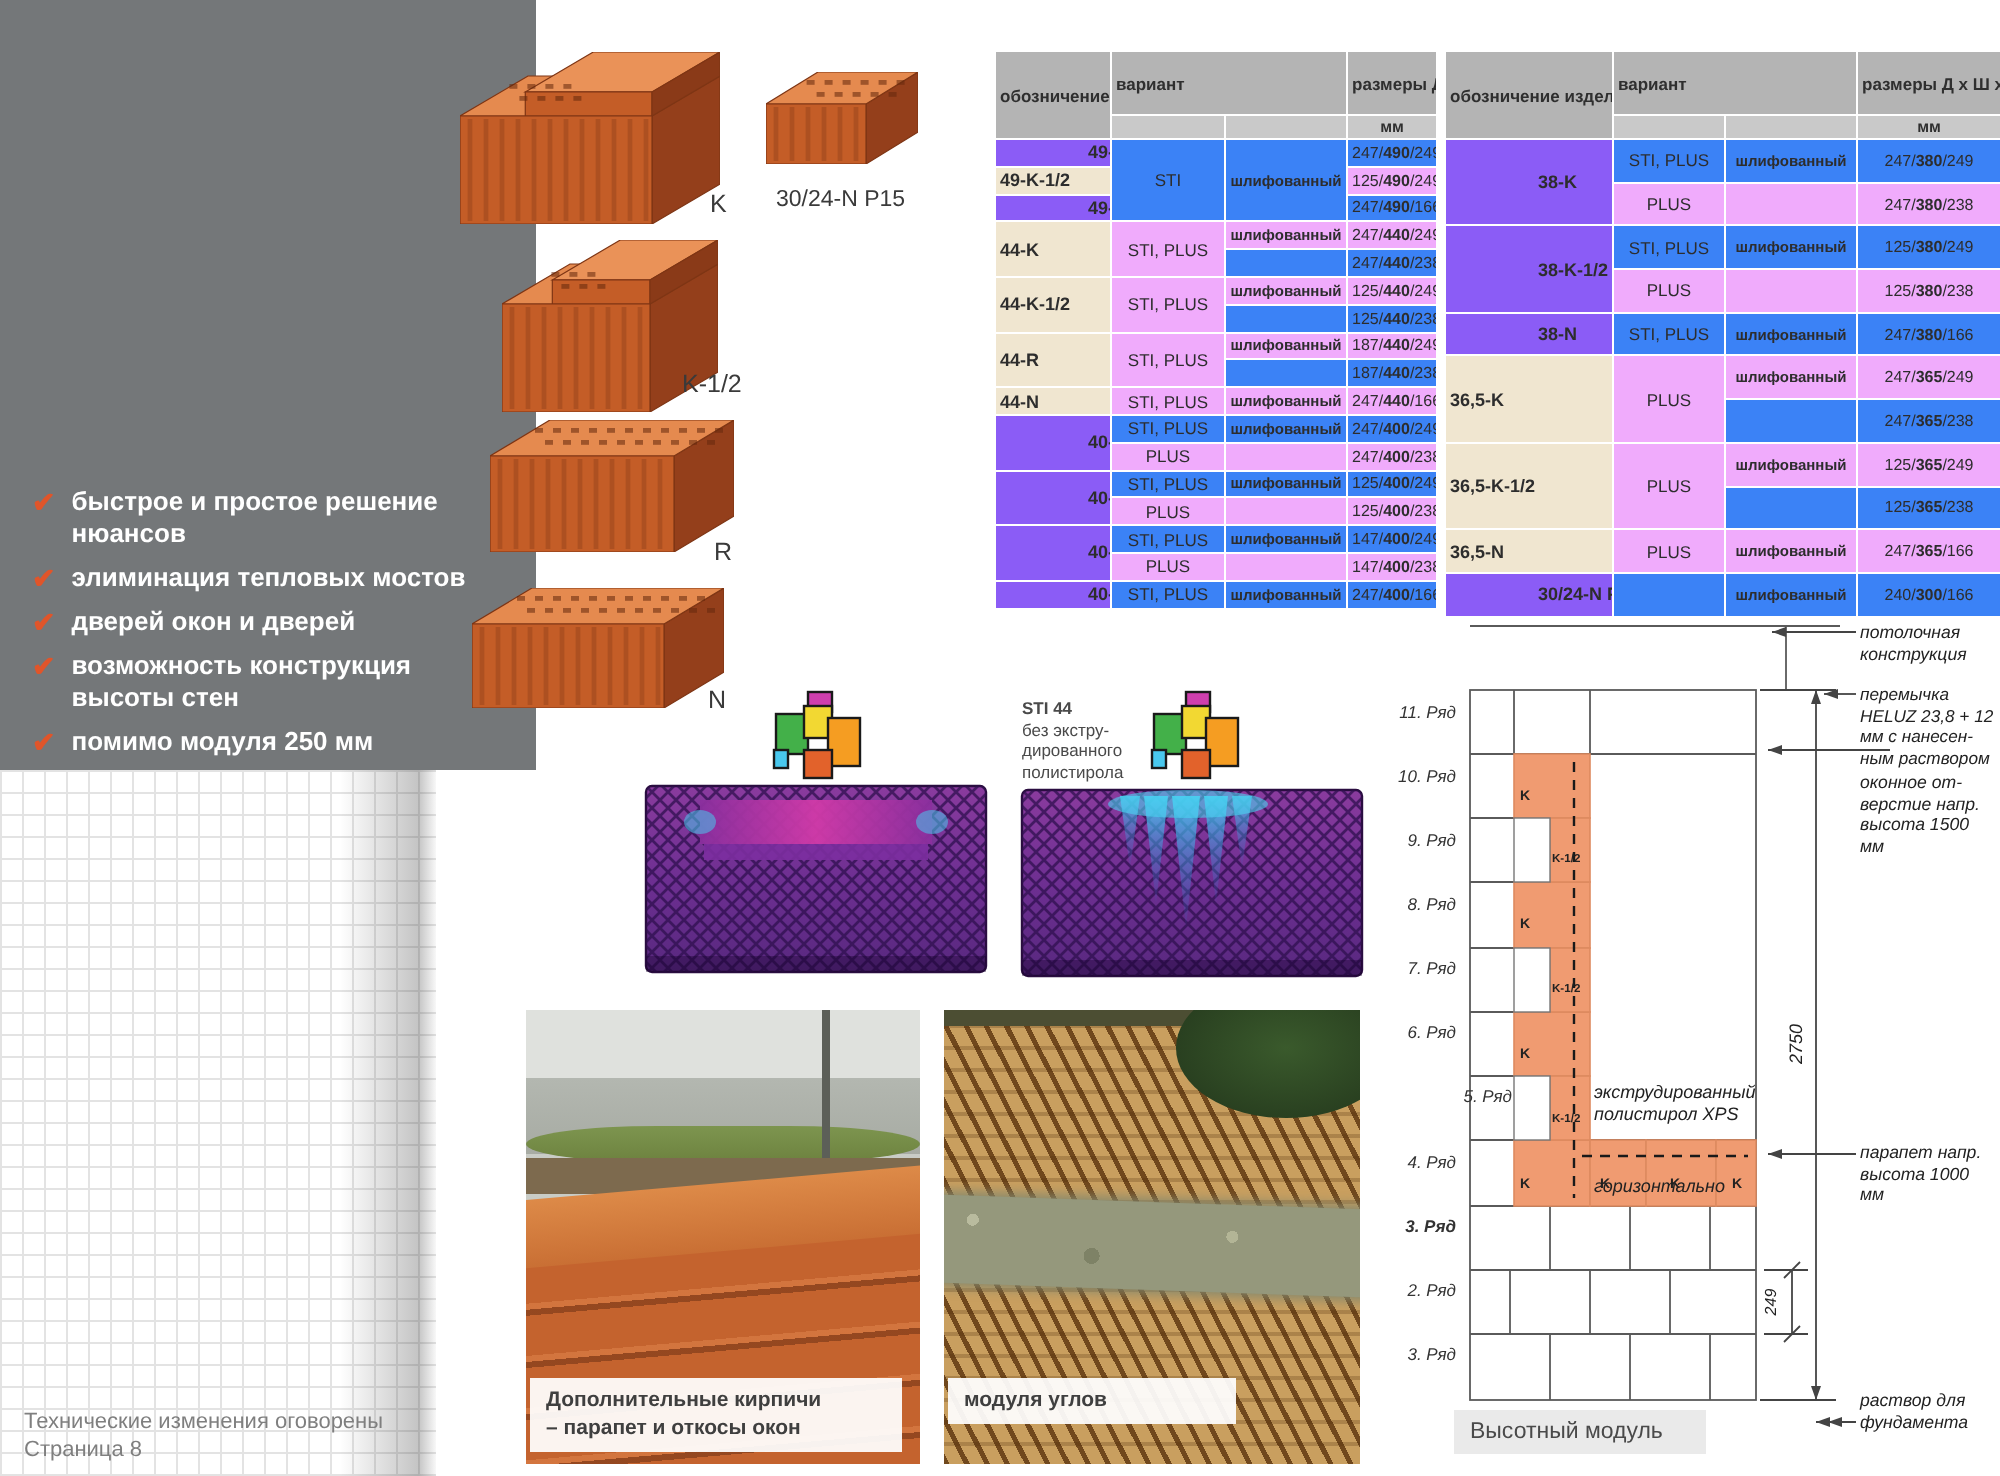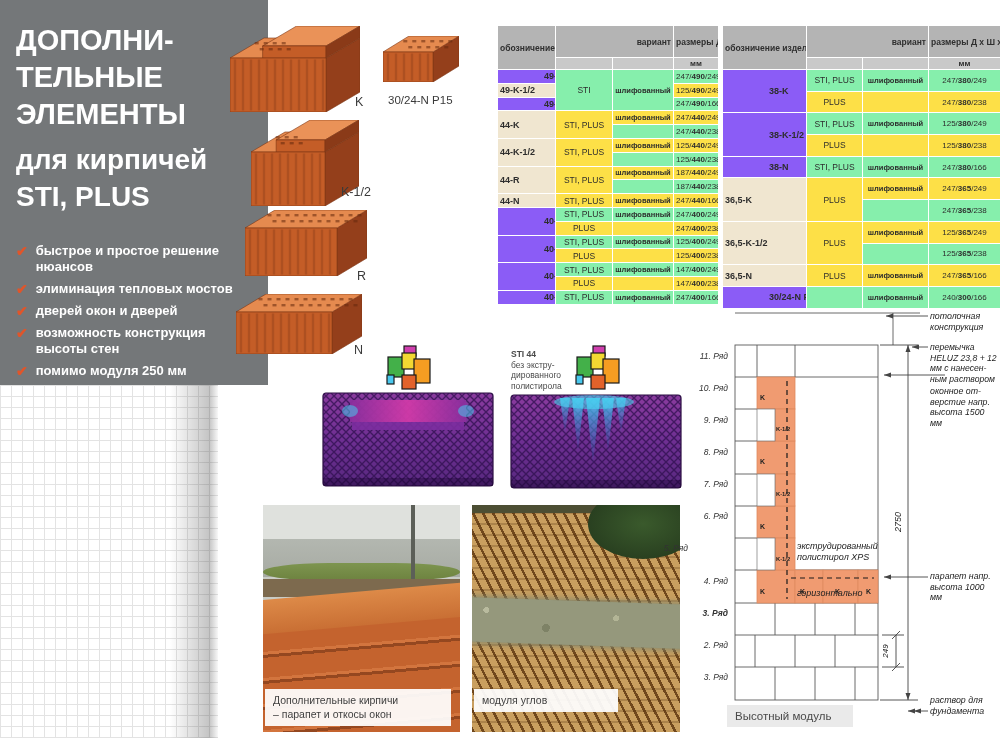--- a/index.html
+++ b/index.html
@@ -27,29 +27,29 @@
   
   .brickbox{position:absolute;}
   .bricklabel{position:absolute;font-size:12.5px;color:#3a3a3a;}
 
   
   table.ptable{border-collapse:collapse;table-layout:fixed;position:absolute;top:25px;}
   table.ptable td,table.ptable th{border:1.5px solid #fff;padding:0 2px;overflow:hidden;white-space:nowrap;}
   #ltable{left:497px;width:221px;}
   #rtable{left:722px;width:278px;}
   th.hd{background:#b4b4b4;color:#2f2f2f;font-size:8.5px;font-weight:bold;text-align:left;vertical-align:middle;line-height:10px;}
-  th.hdc{text-align:right;margin-top:24px;}
+  th.hdc{text-align:left;margin-top:24px;}
   th.unit{background:#c9c9c9;color:#2f2f2f;font-size:8px;text-align:center;font-weight:bold;}
   tr.hrow{height:32px;} tr.urow{height:12px;}
   #ltable tr.drow{height:13.8px;} #rtable tr.drow{height:21.7px;}
   td.lab{font-weight:bold;font-size:9px;color:#2d2d2d;}
   td.var{font-size:8.5px;text-align:center;color:#2d2d2d;}
   td.fin{font-size:7.5px;font-weight:bold;text-align:center;color:#2d2d2d;}
   td.size{font-size:8px;text-align:center;color:#2d2d2d;}
-  tr.tan td{background:#86efac;} tr.cream td{background:#fde047;}
+  tr.tan td{background:#3b82f6;} tr.cream td{background:#f0abfc;}
   tr.tan td.lab{background:#8b5cf6;padding-left:46px;} tr.cream td.lab{background:#f0e6d0;}
 
   
   .thermlabel{position:absolute;font-size:8.5px;line-height:10.5px;color:#4a4a4a;}
   .thermlabel .b1{font-weight:bold;}
 
   
   .photo{position:absolute;top:505px;height:227px;overflow:hidden;}
   #photo1{left:263px;width:197px;background:#c9ccc6;}
   #photo2{left:472px;width:208px;background:#c99f5f;}
@@ -67,45 +67,38 @@
                      repeating-linear-gradient(63deg,rgba(90,50,12,.8) 0 2.5px,rgba(0,0,0,0) 2.5px 9px);}
   .p2mortar{position:absolute;left:-6px;top:96px;width:220px;height:44px;background:#95987c;
     box-shadow:0 0 6px 2px rgba(130,135,110,.9);transform:rotate(2deg);
     background-image:radial-gradient(circle 3px at 20px 12px,#b9bb9e 0 3px,transparent 3px),
                      radial-gradient(circle 4px at 80px 28px,#7e8266 0 4px,transparent 4px),
                      radial-gradient(circle 3px at 150px 16px,#b3b596 0 3px,transparent 3px);}
   .p2leaf{position:absolute;right:-18px;top:-16px;width:110px;height:70px;border-radius:50%;
     background:radial-gradient(#3a5a2c,#22351b);}
   .p2topstrip{position:absolute;left:0;top:0;width:100%;height:8px;background:#4c4e33;}
   .caption{position:absolute;top:689px;background:rgba(255,255,255,.93);color:#3f3f3f;
-    font-size:10.5px;font-weight:normal;line-height:14px;padding:4px 8px 5px 8px;}
+    font-size:10.5px;font-weight:bold;line-height:14px;padding:4px 8px 5px 8px;}
   #cap1{left:265px;width:170px;}
   #cap2{left:474px;width:128px;}
 
   
   .rowlabel{position:absolute;width:48px;text-align:right;font-style:italic;font-size:8.5px;color:#333;}
   .ann{position:absolute;font-style:italic;font-size:8.8px;line-height:10.6px;color:#222;}
   .diagcaption{position:absolute;left:727px;top:705px;width:118px;height:22px;background:#eaeaea;
     color:#4a4a4a;font-size:11.5px;line-height:22px;padding-left:8px;}
   svg text.kcell{font-family:"Liberation Sans",sans-serif;font-weight:bold;fill:#222;}
   svg text.dim{font-family:"Liberation Sans",sans-serif;font-style:italic;fill:#222;}
 </style>
 </head>
 <body>
 
 <div id="page">
 
   <div class="sidebar">
-    <div class="title">
-      <div>ДОПОЛНИ-</div>
-      <div>ТЕЛЬНЫЕ</div>
-      <div>ЭЛЕМЕНТЫ</div>
-      <div class="sub" style="margin-top:8px;">для кирпичей</div>
-      <div class="sub">STI, PLUS</div>
-    </div>
     <div class="bullets">
       <div class="bullet">
         <span class="chk">✔</span>
         <span class="btxt">быстрое и простое решение нюансов</span>
       </div>
       <div class="bullet">
         <span class="chk">✔</span>
         <span class="btxt">элиминация тепловых мостов</span>
       </div>
       <div class="bullet">
@@ -118,20 +111,24 @@
       </div>
       <div class="bullet">
         <span class="chk">✔</span>
         <span class="btxt">помимо модуля 250 мм</span>
       </div>
     </div>
   </div>
 
   <div class="gridpaper"></div>
   <div class="gridshadow"></div>
+  <div class="footer">
+    <div>Технические изменения оговорены</div>
+    <div>Страница 8</div>
+  </div>
 
   <div class="brickbox" id="brick-k" style="left:230px;top:26px;"><svg width="130" height="86">
         <polygon points="96,32 130,12 130,66 96,86" fill="#943f1b" stroke="#7e3514" stroke-width="0.6"></polygon>
         <polygon points="0,32 34,12 66.64,12 32.64,32" fill="#e58a4f" stroke="#7e3514" stroke-width="0.6"></polygon>
         <polygon points="32.64,20 66.64,0 130,0 96,20" fill="#ea9258" stroke="#7e3514" stroke-width="0.6"></polygon>
         <polygon points="32.64,20 96,20 96,32" fill="#c45d27" stroke="#7e3514" stroke-width="0.6"></polygon>
         <polygon points="32.64,20 96,20 96,32 32.64,32" fill="#c45d27" stroke="#7e3514" stroke-width="0.6"></polygon>
         <polygon points="96,20 130,0 130,12 96,32" fill="#8a3a18" stroke="#7e3514" stroke-width="0.6"></polygon>
         <polygon points="0,32 96,32 96,86 0,86" fill="#c45d27" stroke="#7e3514" stroke-width="0.6"></polygon>
         <line x1="5" y1="33.5" x2="5" y2="84.5" stroke="#9c471d" stroke-width="2.4" opacity="0.55"></line>
@@ -658,21 +655,21 @@
     <text class="dim" font-size="9" text-anchor="middle" transform="rotate(-90 901 522)" x="901" y="522">2750</text>
     <text class="dim" font-size="8" text-anchor="middle" transform="rotate(-90 888 651)" x="888" y="651">249</text>
   </svg>
 
   <div class="rowlabel" style="left:680px;top:351px;">11. Ряд</div>
   <div class="rowlabel" style="left:680px;top:383px;">10. Ряд</div>
   <div class="rowlabel" style="left:680px;top:415px;">9. Ряд</div>
   <div class="rowlabel" style="left:680px;top:447px;">8. Ряд</div>
   <div class="rowlabel" style="left:680px;top:479px;">7. Ряд</div>
   <div class="rowlabel" style="left:680px;top:511px;">6. Ряд</div>
-  <div class="rowlabel" style="left:640px;top:543px;">5. Ряд</div>
+  <div class="rowlabel" style="left:708px;top:543px;">5. Ряд</div>
   <div class="rowlabel" style="left:680px;top:576px;">4. Ряд</div>
   <div class="rowlabel" style="left:680px;top:608px;font-weight:bold;">3. Ряд</div>
   <div class="rowlabel" style="left:680px;top:640px;">2. Ряд</div>
   <div class="rowlabel" style="left:680px;top:672px;">3. Ряд</div>
 
   <div class="ann" style="left:930px;top:311px;width:70px;">
     <div>потолочная</div>
     <div>конструкция</div>
   </div>
   <div class="ann" style="left:930px;top:342px;width:75px;font-size:8.6px;">

